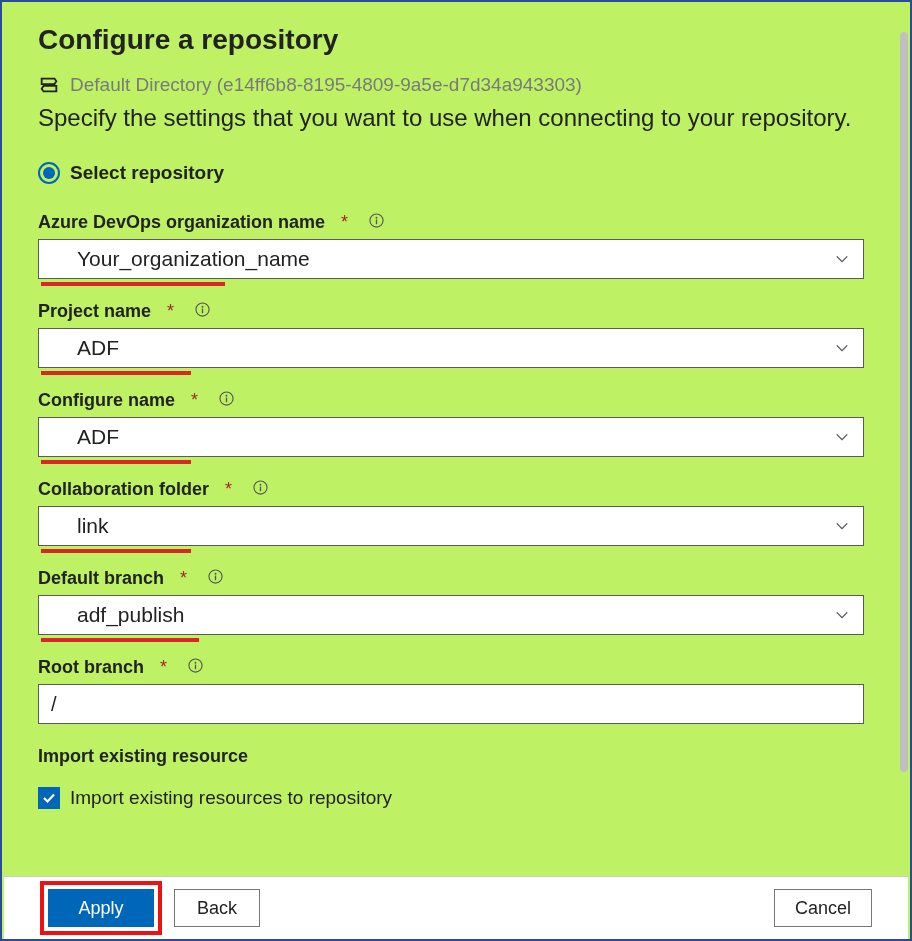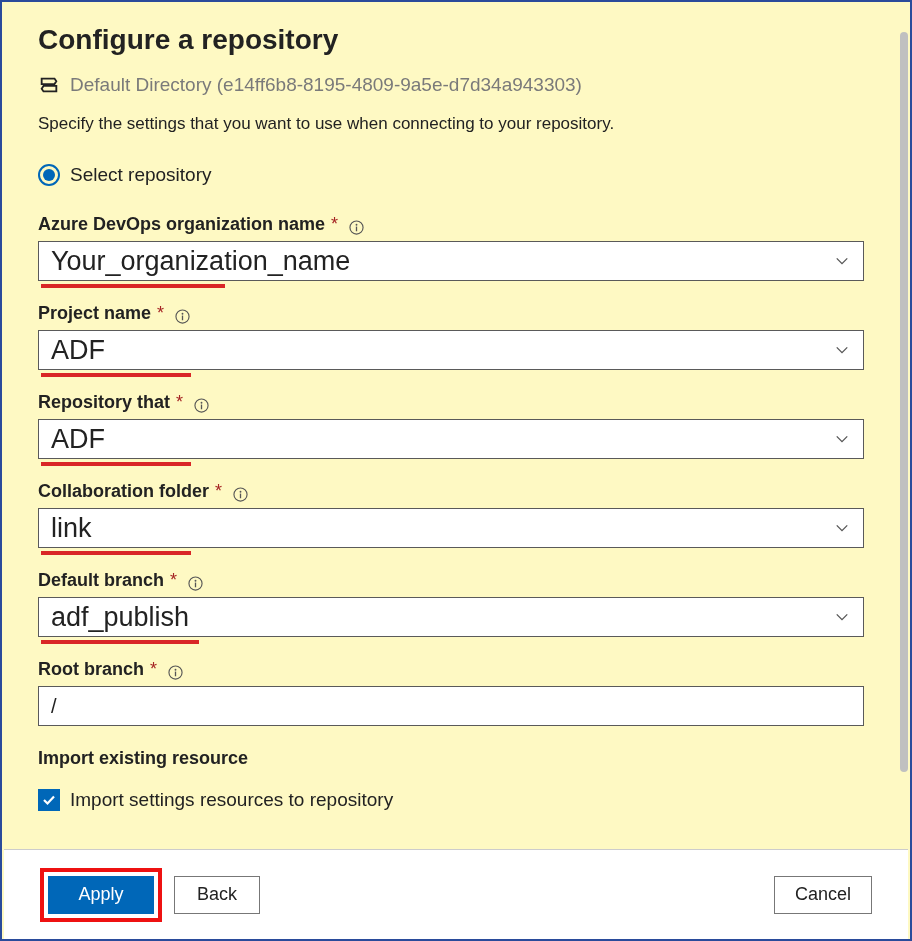--- a/index.html
+++ b/index.html
@@ -1,57 +1,57 @@
 <!DOCTYPE html>
 <html><head>
 <meta charset="utf-8">
 <style>
   * { box-sizing: border-box; margin: 0; padding: 0; }
   html, body { width: 912px; height: 941px; font-family: "Segoe UI", Arial, sans-serif; background: #fff; }
-  .frame { width: 912px; height: 941px; border: 2px solid #2a4b9b; position: relative; background: #fef9c3; }
+  .frame { width: 912px; height: 941px; border: 2px solid #2a4b9b; position: relative; background: #bef264; }
   .content { padding: 22px 36px 0 36px; height: 864px; overflow: hidden; }
   .title { font-size: 28px; font-weight: 600; color: #222; margin-bottom: 18px; }
-  .crumb-row { display: flex; align-items: center; gap: 10px; margin-bottom: 18px; }
+  .crumb-row { display: flex; align-items: center; gap: 10px; margin-bottom: 8px; }
   .crumb-row .icon svg { display: block; }
   .crumb-text { color: #7a7a7a; font-size: 19px; }
-  .desc { font-size: 17px; color: #222; margin-bottom: 30px; }
-  .radio-row { display: flex; gap: 28px; align-items: flex-start; margin-bottom: 28px; }
+  .desc { font-size: 24px; color: #222; margin-bottom: 30px; }
+  .radio-row { display: flex; gap: 28px; align-items: flex-start; margin-bottom: 28px; font-weight: bold; }
   .radio-opt { display: flex; align-items: center; gap: 10px; cursor: pointer; }
   .radio-outer { width: 22px; height: 22px; border-radius: 50%; display: inline-flex; align-items: center; justify-content: center; }
   .radio-outer.selected { border: 2px solid #0067b8; }
   .radio-outer.unselected { border: 2px solid #333; }
   .radio-inner { width: 12px; height: 12px; border-radius: 50%; background: #0067b8; }
   .radio-label { font-size: 19px; color: #222; }
   .field { margin-bottom: 22px; position: relative; }
-  .field-label-row { display: flex; align-items: flex-end; gap: 6px; margin-bottom: 6px; }
+  .field-label-row { display: flex; align-items: flex-start; gap: 16px; margin-bottom: 6px; }
   .field-label { font-size: 18px; font-weight: 600; color: #222; }
   .req { color: #a52424; font-size: 18px; }
   .info-icon { width: 16px; height: 16px; display: inline-flex; align-items: center; justify-content: center; margin-left: 4px; }
   .info-icon svg { display: block; }
   .select-box {
     width: 826px; height: 40px; border: 1px solid #5a5a5a; display: flex; align-items: center;
     padding: 0 12px; position: relative; background: #fff; cursor: pointer;
   }
-  .select-value { font-size: 27px; color: #222; }
+  .select-value { font-size: 21px; color: #222; margin-left: 26px; }
   .chevron { position: absolute; right: 14px; top: 50%; transform: translateY(-50%); }
   .chevron svg { display: block; }
   .text-input {
     width: 826px; height: 40px; border: 1px solid #5a5a5a; padding: 0 12px;
     font-size: 20px; color: #222; font-family: inherit; background: #fff;
   }
   .underline-marker {
     position: absolute; height: 4px; background: #d92626; left: 0;
   }
   .section-head { font-size: 18px; font-weight: 600; color: #222; margin-bottom: 20px; margin-top: 6px; }
   .check-row { display: flex; align-items: center; gap: 10px; }
   .checkbox { width: 22px; height: 22px; background: #0067b8; display: inline-flex; align-items: center; justify-content: center; }
   .checkbox svg { display: block; }
   .check-label { font-size: 19px; color: #222; }
   .footer {
-    position: absolute; bottom: 0; left: 2px; right: 2px; height: 90px;
+    position: absolute; bottom: 0; left: 2px; right: 2px; height: 63px;
     border-top: 1px solid #ccc; display: flex; align-items: center; padding: 0 36px;
     background: #fff;
   }
   .btn { height: 38px; padding: 0 20px; font-size: 18px; display: inline-flex; align-items: center; justify-content: center; cursor: pointer; border: 1px solid #777; background: #fff; color: #222; font-family: inherit; }
   .btn.primary { background: #0067b8; color: #fff; border: 1px solid #0067b8; min-width: 106px; }
   .btn.cancel { margin-left: auto; text-align: right; }
   .apply-highlight { border: 4px solid #e11; padding: 4px; display: inline-block; margin-right: 12px; }
   .footer .btn.back { min-width: 86px; }
   .scrollbar { position: absolute; right: 2px; top: 30px; width: 8px; height: 740px; background: #c0c0c0; border-radius: 4px; }
 </style>
@@ -126,21 +126,21 @@
           <svg width="14" height="14" viewBox="0 0 16 16">
               <path d="M2 5 L8 11 L14 5" fill="none" stroke="#555" stroke-width="1.5"></path>
             </svg>
         </span>
       </div>
       <div class="underline-marker" style="top:70px;width:150px;left:3px"></div>
     </div>
 
     <div class="field">
       <div class="field-label-row">
-        <span class="field-label">Repository that</span>
+        <span class="field-label">Configure name</span>
         <span class="req">*</span>
         <span class="info-icon">
           <svg width="15" height="15" viewBox="0 0 16 16">
               <circle cx="8" cy="8" r="7" fill="none" stroke="#555" stroke-width="1.2"></circle>
               <circle cx="8" cy="5" r="1" fill="#555"></circle>
               <rect x="7.3" y="7" width="1.4" height="5" fill="#555"></rect>
             </svg>
         </span>
       </div>
       <div class="select-box">
@@ -215,21 +215,21 @@
       <input class="text-input" value="/" style="">
     </div>
 
     <div class="section-head">Import existing resource</div>
     <div class="check-row">
       <span class="checkbox">
         <svg width="16" height="16" viewBox="0 0 16 16">
             <path d="M3 8 L6.5 11.5 L13 4.5" fill="none" stroke="#fff" stroke-width="2.2"></path>
           </svg>
       </span>
-      <span class="check-label">Import settings resources to repository</span>
+      <span class="check-label">Import existing resources to repository</span>
     </div>
 
   </div>
 
   <div class="footer">
     <span class="apply-highlight">
       <button class="btn primary">Apply</button>
     </span>
     <button class="btn back">Back</button>
     <button class="btn cancel">Cancel</button>

